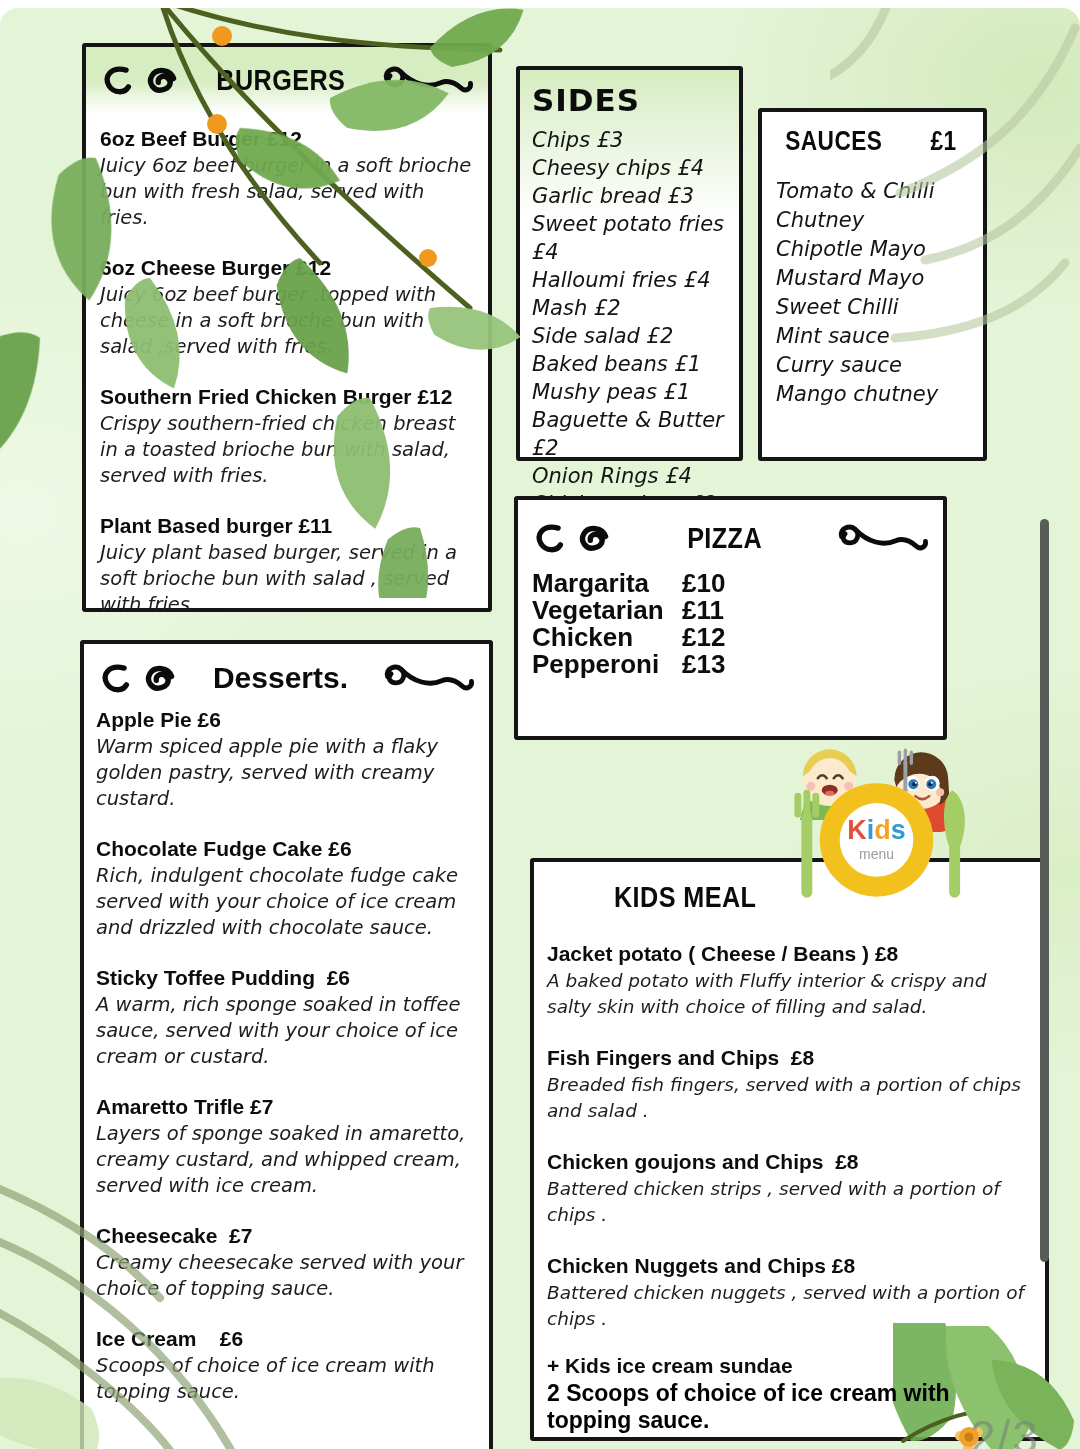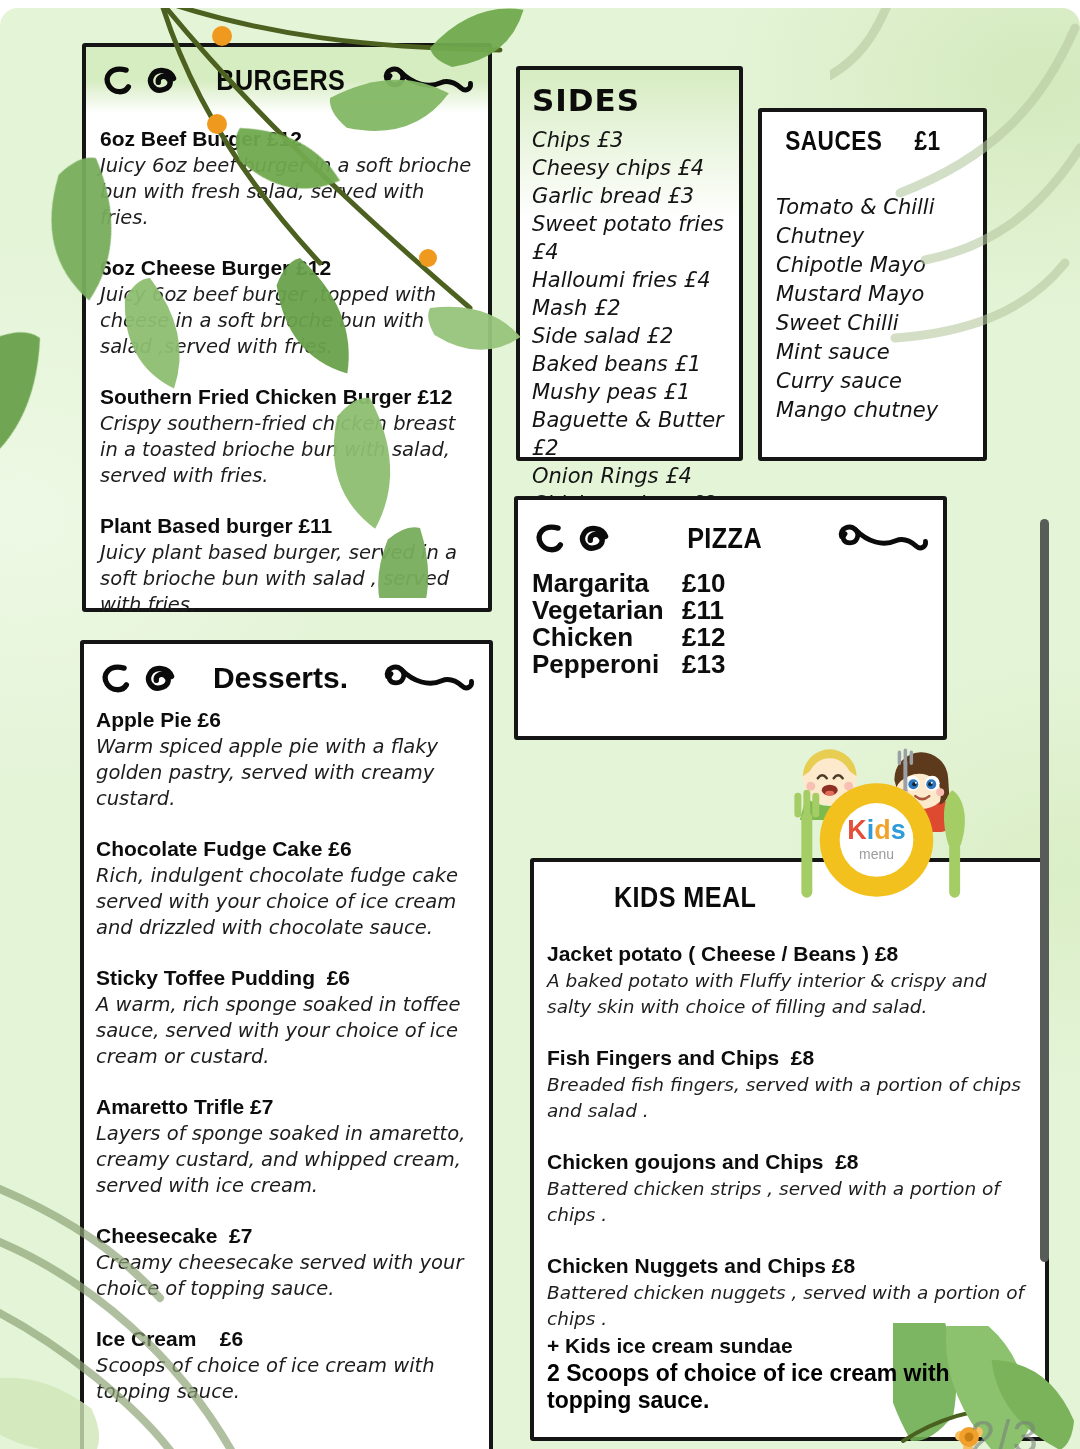--- a/index.html
+++ b/index.html
@@ -33,22 +33,22 @@
   .burgers .head{height:66px;background:linear-gradient(to bottom,#d6ecc1 50%,rgba(255,255,255,0));}
   .burgers .content{padding:12px 14px 0 14px;}
 
   .sides{left:516px;top:58px;width:227px;height:395px;
          background:linear-gradient(to bottom,#d6ecc1 0px,rgba(255,255,255,0) 150px),#fff;}
   .sides .content{padding:12px 6px 0 12px;}
   .sides h2{font-family:"DejaVu Sans",sans-serif;font-size:31px;letter-spacing:1px;margin-bottom:8px;}
 
   .sauces{left:758px;top:100px;width:229px;height:353px;}
   .sauces .content{padding:14px 6px 0 14px;}
-  .sauces h2{font-size:27px;display:flex;gap:20px;}
-  .sauces .list{margin-top:36px;}
+  .sauces h2{font-size:27px;display:flex;gap:36px;}
+  .sauces .list{margin-top:20px;}
 
   .pizza{left:514px;top:488px;width:433px;height:244px;}
   .pizza .head{height:56px;padding-top:10px;align-items:center;}
   .pizza .content{padding:4px 0 0 14px;}
   .pizza-row{display:flex;font-weight:bold;font-size:26px;line-height:27px;color:#0d0d0d;}
   .pizza-name{width:150px;}
 
   .desserts{left:80px;top:632px;width:413px;height:815px;}
   .desserts .head{height:52px;padding-top:8px;}
   .desserts .content{padding:2px 14px 0 12px;}
@@ -274,21 +274,21 @@
           <div class="item-desc">A baked potato with Fluffy interior &amp; crispy and salty skin with choice of filling and salad.</div>
         </div>
         <div class="item">
           <div class="item-name">Fish Fingers and Chips  £8</div>
           <div class="item-desc">Breaded fish fingers, served with a portion of chips and salad .</div>
         </div>
         <div class="item">
           <div class="item-name">Chicken goujons and Chips  £8</div>
           <div class="item-desc">Battered chicken strips , served with a portion of chips .</div>
         </div>
-        <div class="item" style="margin-bottom:0;">
+        <div class="item" style="margin-bottom:20px;">
           <div class="item-name">Chicken Nuggets and Chips £8</div>
           <div class="item-desc">Battered chicken nuggets , served with a portion of chips .</div>
         </div>
         <div class="item addon">
           <div class="item-name">+ Kids ice cream sundae</div>
           <div class="addon-desc">2 Scoops of choice of ice cream with topping sauce.</div>
         </div>
       </div>
     </div>
   </section>

